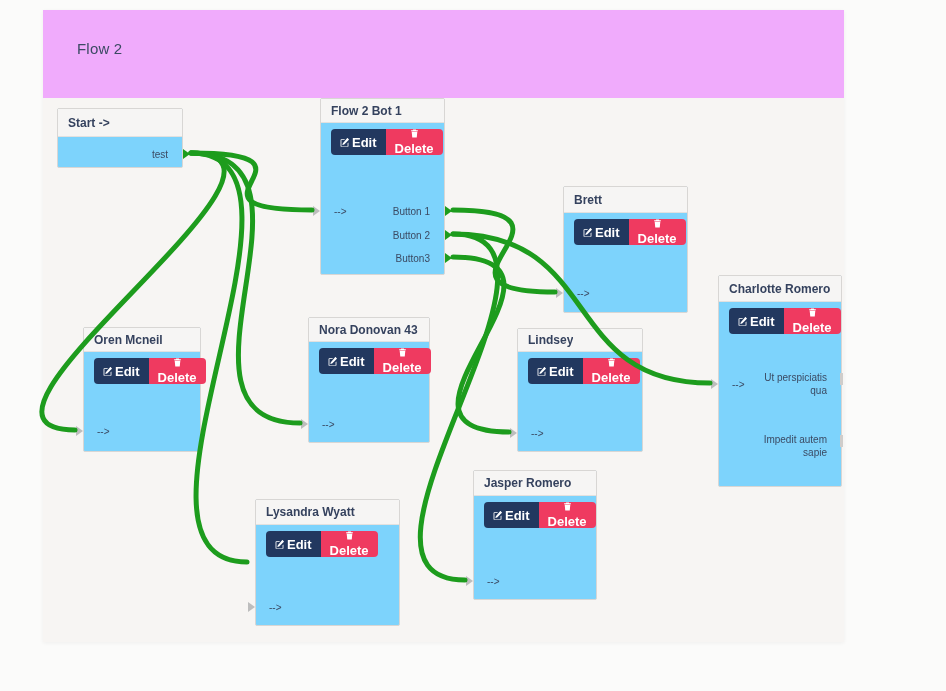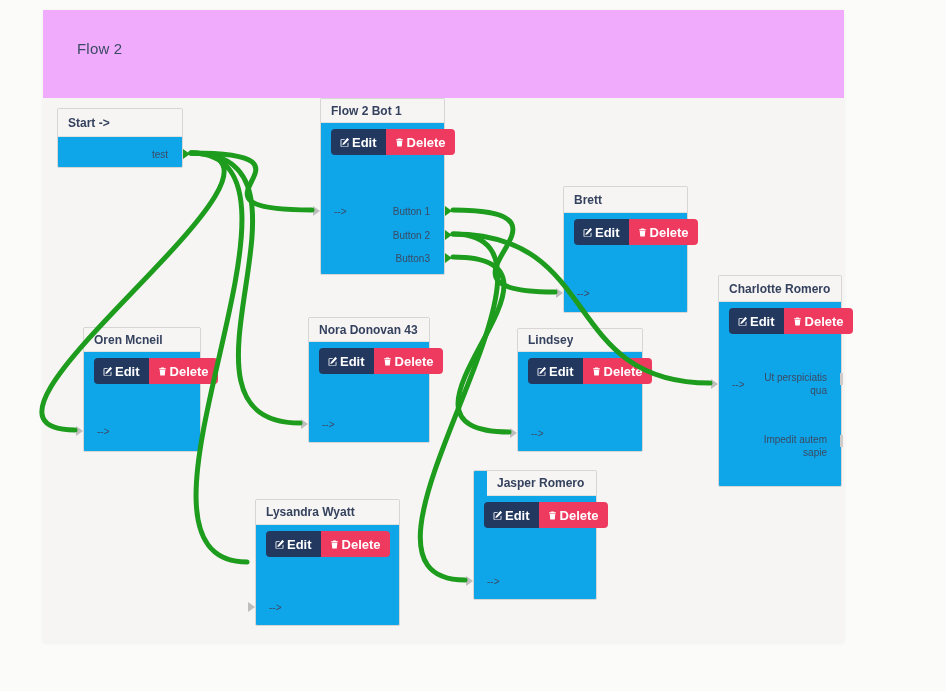--- a/index.html
+++ b/index.html
@@ -19,40 +19,40 @@
   #flow-title{
     position:absolute;left:34px;top:30px;
     font-size:15px;color:#3b4a63;letter-spacing:.2px;
   }
   #canvas-bg{
     position:absolute;left:0;top:88px;width:100%;height:544px;
     background:#f7f5f3;
   }
   
   .node{
-    position:absolute;background:#0ea5e9;border:1px solid #d8d6d4;border-radius:2px;
+    position:absolute;background:#7dd3fc;border:1px solid #d8d6d4;border-radius:2px;
     box-sizing:border-box;z-index:1;
   }
   .node-header{
     position:relative;background:#f6f5f4;border-bottom:1px solid #e3e1df;
     display:flex;align-items:center;padding:0 10px;box-sizing:border-box;
     cursor:move;
   }
   .node-title{
     font-size:12px;font-weight:600;color:#35425e;white-space:nowrap;overflow:hidden;
   }
   .node-buttons{position:absolute;left:10px;display:flex;z-index:2;}
   .btn{
     display:inline-flex;align-items:center;gap:3px;border:none;color:#fff;
     font-family:inherit;font-size:13px;font-weight:700;height:26px;padding:0 9px;
     cursor:pointer;
   }
   .btn svg{display:block;}
   .btn-edit{background:#22385f;border-radius:4px 0 0 4px;}
-  .btn-delete{background:#ef3a60;border-radius:0 4px 4px 0;}
+  .btn-delete{background:#ef3a60;border-radius:0 4px 4px 0;flex-direction:column;}
   
   .port-label{
     position:absolute;font-size:10px;color:#3b4a63;white-space:nowrap;
   }
   .in-label{left:13px;transform:translateY(-50%);}
   .out-label{right:14px;transform:translateY(-50%);text-align:right;}
   .out-label.top{transform:none;white-space:normal;width:64px;line-height:13px;}
   .connector{position:absolute;width:0;height:0;
     border-top:5px solid transparent;border-bottom:5px solid transparent;
     transform:translateY(-50%);cursor:crosshair;}
@@ -283,21 +283,21 @@
             <svg width="9" height="9" viewBox="0 0 16 16">
               <path fill="#fff" d="M5.5 1h5l.6 1.3H14v1.6H2V2.3h2.9L5.5 1zM3 5h10l-1 10H4L3 5z"></path>
             </svg>
           </span>
         <span class="lbl">Delete</span>
       </button>
     </div>
   <span class="port-label in-label" style="top: 107px;">--&gt;</span>
       <span class="connector in" style="top: 107px;"></span>
     </div>
-    <div class="node" style="left: 473px; top: 470px; width: 124px; height: 130px; padding-left: 13px;">
+    <div class="node" style="left: 473px; top: 470px; width: 124px; height: 130px;">
     <div class="node-header" style="height: 25px;">
       <span class="node-title">Jasper Romero</span>
     </div>
     <div class="node-buttons" style="top: 31px;">
       <button class="btn btn-edit">
         <span>
             <svg width="9" height="9" viewBox="0 0 16 16">
               <path fill="#fff" d="M12.85.15a.5.5 0 0 1 .7 0l2.3 2.3a.5.5 0 0 1 0 .71L7.4 11.6l-3.3 1 1-3.3L12.85.15z"></path>
               <path fill="#fff" d="M1 14V3.5A1.5 1.5 0 0 1 2.5 2H9L7.5 3.5h-5v11h11v-5L15 8v6a1.5 1.5 0 0 1-1.5 1.5h-11A1.5 1.5 0 0 1 1 14z"></path>
             </svg>

